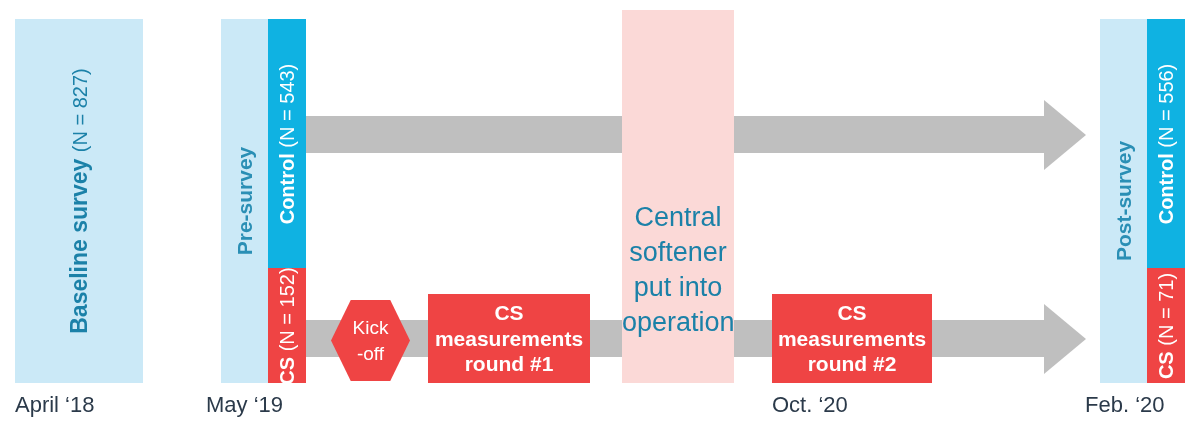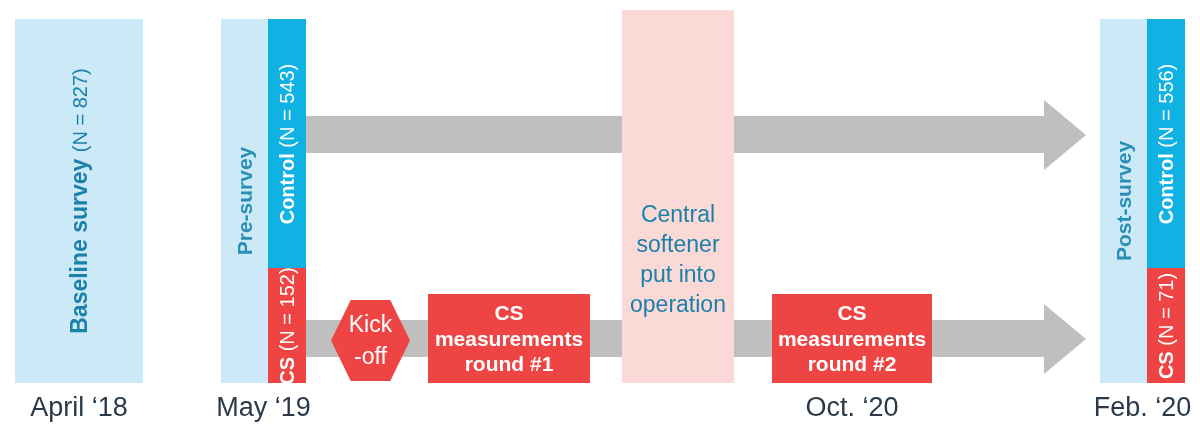--- a/index.html
+++ b/index.html
@@ -49,21 +49,21 @@
     font-weight:bold;
   }
   .vtext.white-lbl .sub{font-weight:normal;}
 
   
   .pink-box{background:#fbd9d7;}
   .pink-text{
     position:absolute;left:0;right:0;
     text-align:center;
     color:#1b81a8;
-    font-size:23px;
+    font-size:27px;
     line-height:1.30;
     font-weight:normal;
   }
 
   
   .gray-shaft{background:#bfbfbf;}
   .gray-head{
     width:0;height:0;
     border-top:35px solid transparent;
     border-bottom:35px solid transparent;
@@ -81,35 +81,35 @@
     align-items:center;
     justify-content:center;
     text-align:center;
   }
 
   
   .hex{
     background:#ef4444;
     clip-path:polygon(25% 0%, 75% 0%, 100% 50%, 75% 100%, 25% 100%, 0% 50%);
     color:#ffffff;
-    font-size:23px;
+    font-size:19px;
     line-height:1.35;
     display:flex;
     align-items:center;
     justify-content:center;
     text-align:center;
   }
 
   
   .date-lbl{
     position:absolute;
     top:392px;
     color:#2b3a4a;
-    font-size:27px;
-    text-align:center;
+    font-size:22px;
+    text-align:left;
     white-space:nowrap;
   }
 </style>
 </head>
 <body>
 
 <div id="stage">
 
   <div class="abs survey-light" style="left:15px;top:19px;width:128px;height:364px;">
     <div class="vtext baseline-lbl">

